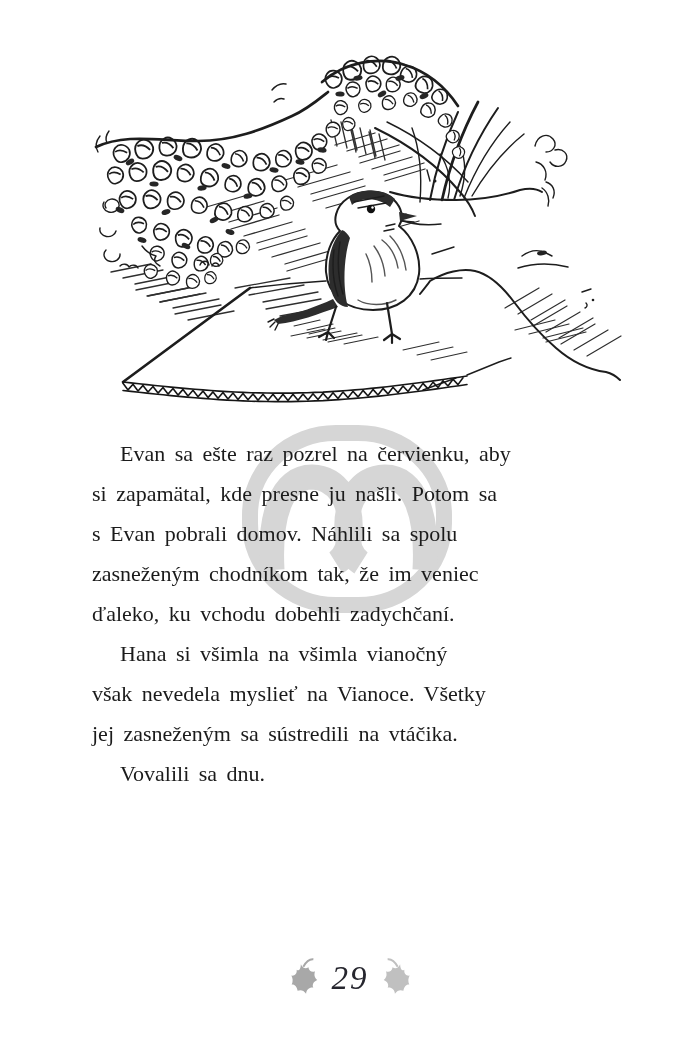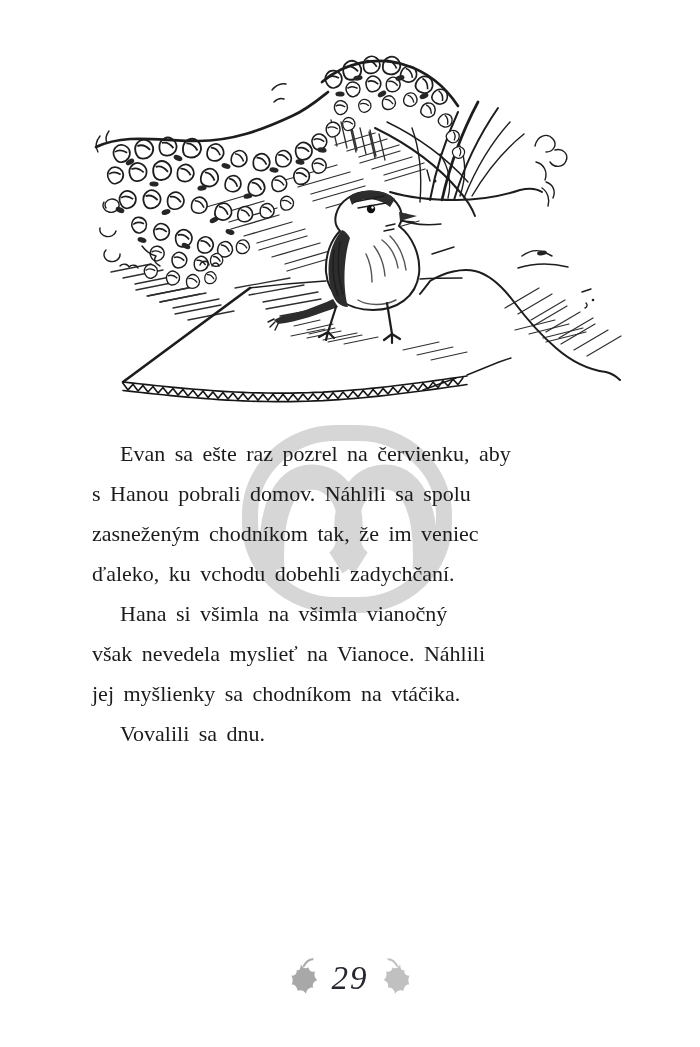--- a/index.html
+++ b/index.html
@@ -204,26 +204,27 @@
 <div class="watermark">
   <svg viewBox="0 0 214 192" width="214" height="192">
     <rect class="wm" x="10" y="10" width="194" height="172" rx="86" ry="82" stroke-width="16"></rect>
     <path class="wm" d="M32,147 C29,92 42,54 72,54 C98,55 112,79 110,109 C109,125 104,135 96,140" stroke-width="25"></path>
     <path class="wm" d="M185,147 C188,92 175,54 145,54 C119,55 105,79 107,109 C108,125 113,135 121,140" stroke-width="25"></path>
   </svg>
 </div>
 
 <div class="body-text">
   <div class="tline indent">Evan sa ešte raz pozrel na červienku, aby</div>
-  <div class="tline">s Hanou pobrali domov. Náhlili sa spolu</div>
+  <div class="tline">si zapamätal, kde presne ju našli. Potom sa</div>
+  <div class="tline">s Evan pobrali domov. Náhlili sa spolu</div>
   <div class="tline">zasneženým chodníkom tak, že im veniec</div>
   <div class="tline">ďaleko, ku vchodu dobehli zadychčaní.</div>
   <div class="tline indent">Hana si všimla na všimla vianočný</div>
-  <div class="tline">však nevedela myslieť na Vianoce. Náhlili</div>
-  <div class="tline">jej myšlienky sa chodníkom na vtáčika.</div>
+  <div class="tline">však nevedela myslieť na Vianoce. Všetky</div>
+  <div class="tline">jej zasneženým sa sústredili na vtáčika.</div>
   <div class="tline indent">Vovalili sa dnu.</div>
 </div>
 
 <div class="footer">
   <svg width="30" height="40" viewBox="0 0 30 40">
     <g transform="translate(1,3) rotate(-8 14 18)">
       <path fill="#a8a8a8" d="M14,3 C15,7 18,9 21,7 C21,11 24,13 27,12 C25,16 26,19 28,21 C24,22 22,25 23,28 C19,27 16,29 15,33 C13,29 10,28 7,29 C7,25 5,22 2,22 C4,19 4,16 3,13 C6,14 9,12 9,8 C11,10 13,8 14,3 Z"></path>
       <path fill="none" stroke="#a8a8a8" stroke-width="2" d="M16,6 C19,2 23,-1 27,0"></path>
     </g>
   </svg>

